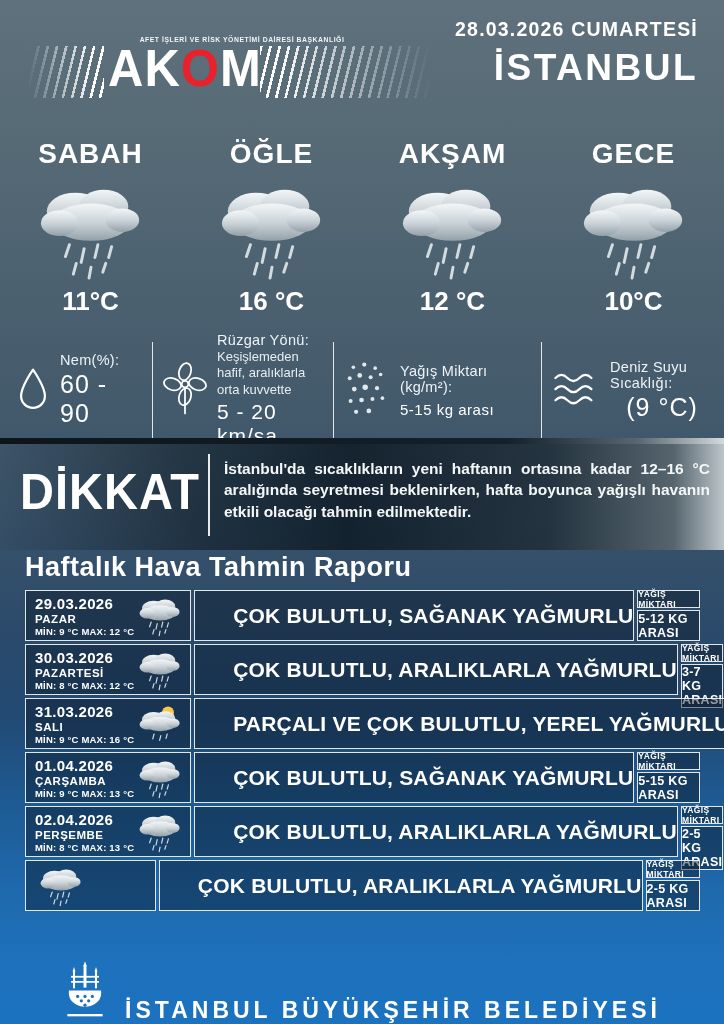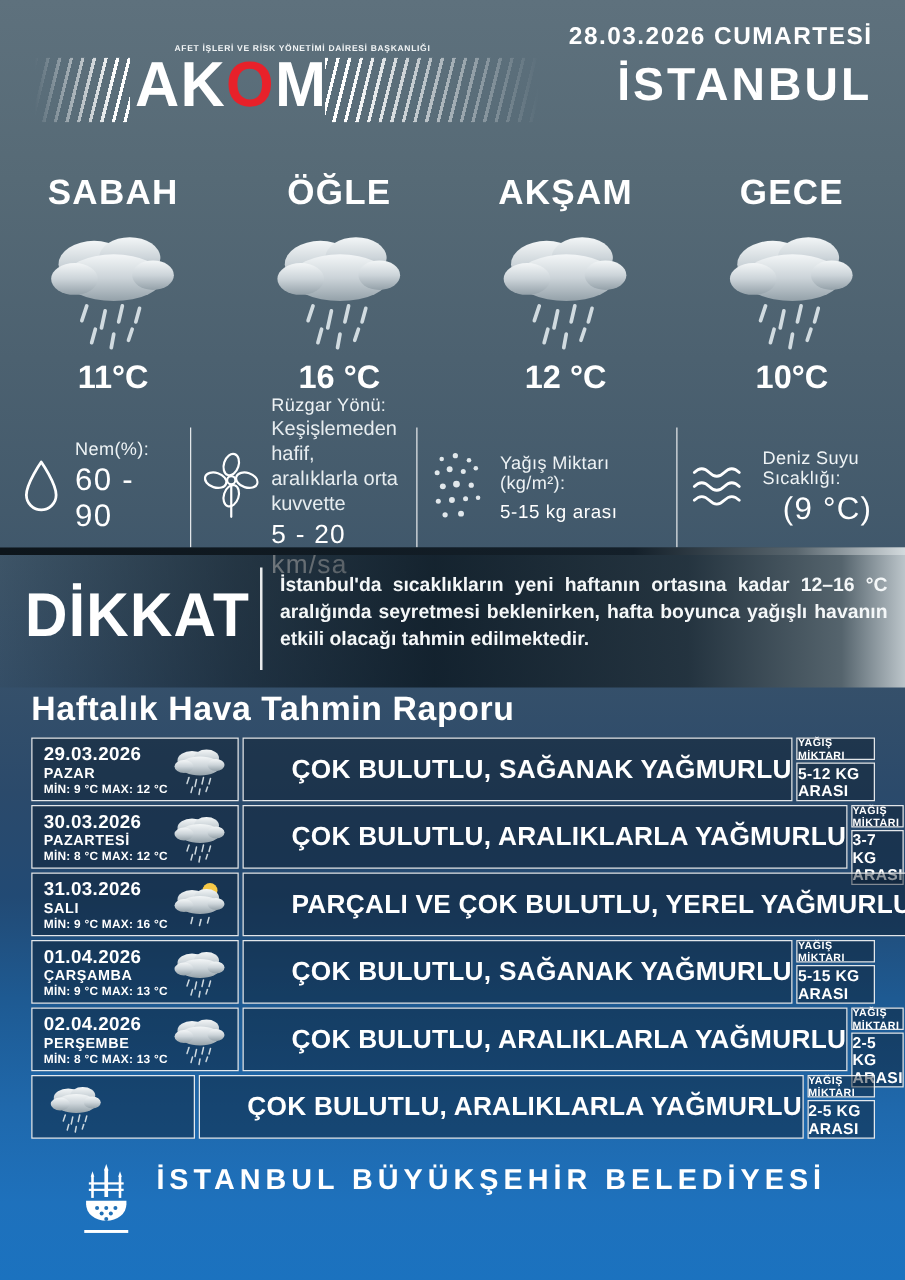--- a/index.html
+++ b/index.html
@@ -48,21 +48,21 @@
   
   .metrics{position:absolute;top:342px;left:0;right:0;height:96px;display:flex;align-items:center;}
   .metric{height:96px;display:flex;align-items:center;padding:0 10px;}
   .metric + .metric{border-left:1.5px solid rgba(255,255,255,.85);}
   .m1{width:152px;padding-left:16px;}
   .m2{width:181px;}
   .m3{width:208px;}
   .m4{flex:1;}
   .mIcon{flex:0 0 auto;margin-right:10px;}
   .mLabel{font-size:14.5px;letter-spacing:.3px;color:#eef3f5;}
-  .mDesc{font-size:16px;line-height:1.25;color:#e7edf0;margin-top:1px;}
+  .mDesc{font-size:13px;line-height:1.25;color:#e7edf0;margin-top:1px;}
   .mValue{font-size:25px;font-weight:normal;letter-spacing:1px;margin-top:2px;}
   .mValue.small{font-size:15px;letter-spacing:.5px;margin-top:6px;}
   .m2 .mValue{font-size:21px;}
 
   
   .warnBand{position:absolute;top:438px;left:0;right:0;height:112px;
     background:linear-gradient(90deg,rgba(46,62,72,.12) 0%,rgba(14,26,35,.55) 26%,
       rgba(9,21,30,.78) 48%,rgba(32,46,56,.85) 76%,#55646d 93%,#bcc5ca 100%);}
   .warnBand::before{content:"";position:absolute;top:0;left:0;right:0;height:6px;
     background:linear-gradient(90deg,#0d151b 0%,#14202a 70%,#59666e 88%,#d3dadd 100%);}
@@ -86,21 +86,21 @@
   .cCond{flex:1;display:flex;align-items:center;padding-left:38px;
     font-size:21px;font-weight:bold;letter-spacing:.2px;white-space:nowrap;}
   .cAmtCol{width:103px;display:flex;flex-direction:column;gap:2px;}
   .aHead{height:18px;display:flex;align-items:center;justify-content:center;
     font-size:8.5px;font-weight:bold;letter-spacing:.4px;}
   .aVal{flex:1;display:flex;align-items:center;justify-content:center;
     font-size:12.5px;font-weight:bold;letter-spacing:.3px;}
 
   
   .footer{position:absolute;left:0;right:0;top:930px;height:94px;
-    display:flex;align-items:flex-start;justify-content:center;gap:18px;}
+    display:flex;align-items:flex-end;justify-content:center;gap:18px;}
   .ibbLogo{width:44px;height:64px;}
   .footText{font-size:23px;font-weight:bold;letter-spacing:4px;white-space:nowrap;}
 </style>
 </head>
 <body>
 
 <svg width="0" height="0" style="position:absolute" aria-hidden="true">
   <defs>
     <linearGradient id="cloudGrad" x1="0" y1="0" x2="0" y2="1">
       <stop offset="0" stop-color="#f3f6f7"></stop>

